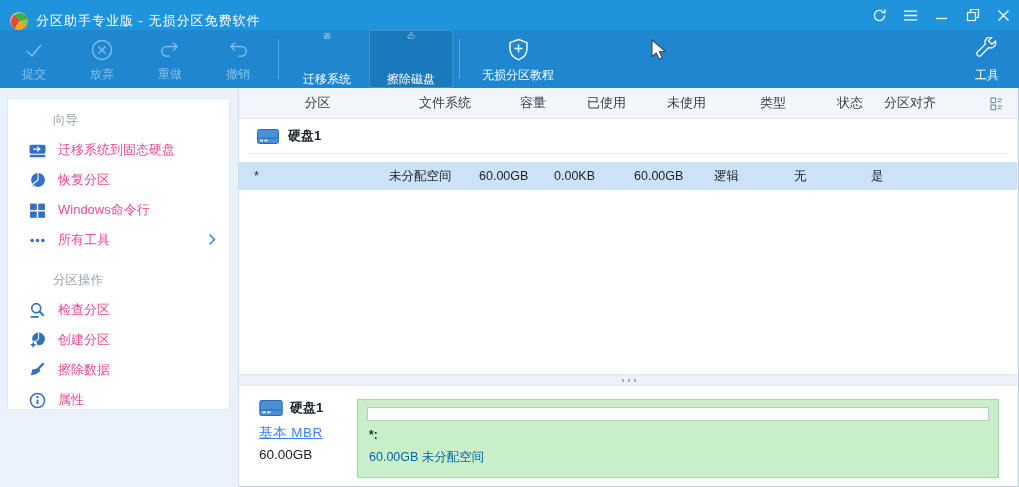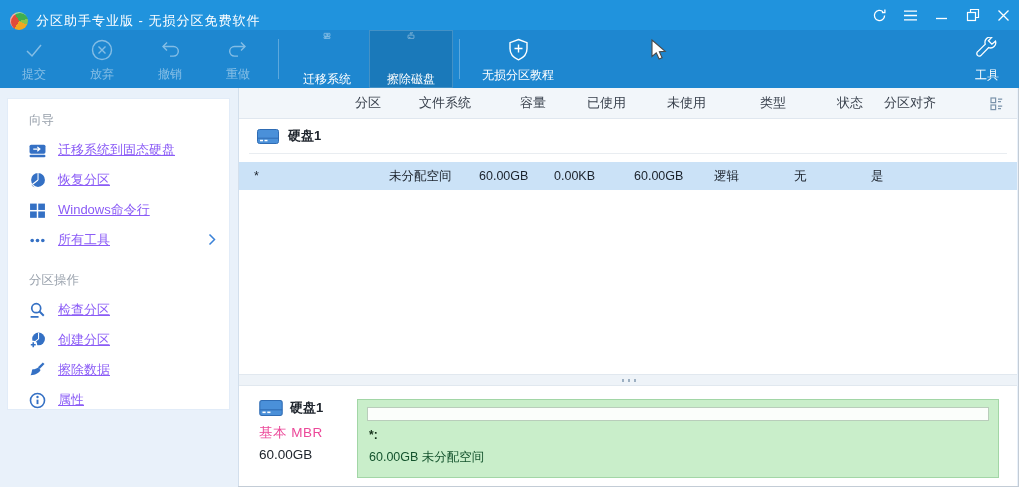--- a/index.html
+++ b/index.html
@@ -33,33 +33,33 @@
   .tbtn.active{background:rgba(0,0,0,.10);box-shadow:inset 0 0 0 1px rgba(255,255,255,.18);text-align:right;}
   .tbtn.wide{min-width:84px;gap:28px;}
   .tbtn.xwide{min-width:104px;}
   .tdivider{width:1px;background:rgba(255,255,255,.28);margin:9px 6px;}
   .toolbar-spacer{flex:1;}
   .tools-btn{min-width:60px;margin-right:2px;}
   
   .sidebar-col{position:absolute;left:0;top:88px;width:238px;bottom:0;background:#e9f1fa;}
   .sidebar-card{position:absolute;left:7px;top:10px;width:223px;height:312px;background:#ffffff;
     border:1px solid #e2ecf8;box-sizing:border-box;padding-top:4px;}
-  .side-section-title{padding:9px 0 6px 21px;font-size:12.5px;color:#99a1ac;}
+  .side-section-title{padding:9px 0 6px 21px;font-size:12.5px;color:#99a1ac;margin-left:24px;}
   .side-item{height:30px;display:flex;align-items:center;padding-left:21px;position:relative;cursor:default;}
   .side-item .sicon{width:17px;height:17px;margin-right:12px;flex:0 0 auto;}
-  .side-item .slabel{font-size:13px;color:#8b5cf6;text-decoration:underline;}
+  .side-item .slabel{font-size:13px;color:#ec4899;}
   .side-chevron{position:absolute;right:13px;top:8px;}
   
   .main{position:absolute;left:238px;top:88px;right:2px;bottom:1px;background:#fff;
     border-left:1px solid #d3dfec;display:flex;flex-direction:column;}
   .tgrid{display:grid;grid-template-columns:150px 90px 75px 80px 80px 80px 77px 73px 1fr;}
   .thead{height:30px;background:#f2f6fa;border-bottom:1px solid #e0e7ef;position:relative;
     align-items:center;color:#39414d;font-size:13px;flex:0 0 auto;}
   .thead .hcell{text-align:right;padding-right:8px;white-space:nowrap;}
-  .thead .hcell.first{text-align:right;padding-left:15px;}
+  .thead .hcell.first{text-align:center;padding-left:15px;}
   .view-toggle{position:absolute;right:12px;top:7px;}
   .tbody{flex:1 1 auto;position:relative;}
   .group-row{height:34px;display:flex;align-items:center;margin:0 10px;padding-left:8px;
     border-bottom:1px solid #e9edf1;}
   .group-row .disk-ic{margin-right:9px;}
   .group-name{font-size:13px;font-weight:bold;color:#20262e;}
   .data-row{height:28px;margin-top:8px;background:#cbe2f7;align-items:center;
     font-size:12.5px;color:#1b222b;}
   .data-row .dcell{padding-right:8px;white-space:nowrap;}
   .data-row .dcell.first{text-align:left;padding-left:15px;}
@@ -68,27 +68,27 @@
     display:flex;align-items:center;justify-content:center;cursor:row-resize;}
   .splitter-dots{width:16px;height:3px;
     background-image:radial-gradient(circle,#9db0c2 1.2px,transparent 1.3px);
     background-size:6px 3px;background-position:0 50%;background-repeat:repeat-x;}
   
   .bottom-panel{flex:0 0 100px;background:#fff;display:flex;padding:13px 18px 8px 20px;box-sizing:border-box;}
   .disk-info{width:98px;flex:0 0 auto;}
   .disk-info-head{display:flex;align-items:center;}
   .disk-info-head .disk-ic{margin-right:7px;}
   .disk-info-name{font-size:13px;font-weight:bold;color:#20262e;}
-  .disk-info-type{font-size:13.5px;color:#ec4899;margin-top:7px;letter-spacing:.5px;}
+  .disk-info-type{font-size:13.5px;color:#3b82f6;margin-top:7px;letter-spacing:.5px;text-decoration:underline;}
   .disk-info-size{font-size:13.5px;color:#20262e;margin-top:5px;}
   .unalloc-block{flex:1 1 auto;background:#c9eeca;border:1px solid #a2d6a6;box-sizing:border-box;
     height:79px;position:relative;cursor:default;}
   .cap-bar{height:12px;margin:7px 9px 0 9px;background:#fbfefb;border:1px solid #b9cdbb;}
   .blk-line1{margin:7px 0 0 11px;font-size:12px;font-weight:bold;color:#14301a;}
-  .blk-line2{margin:7px 0 0 11px;font-size:12.5px;color:#14532d;}
+  .blk-line2{margin:7px 0 0 11px;font-size:12.5px;color:#0369a1;}
   
   .cursor{position:absolute;left:651px;top:39px;z-index:50;pointer-events:none;}
 </style>
 </head>
 <body>
 
 <div class="titlebar">
   <span class="logo"></span>
   <span class="title">分区助手专业版 - 无损分区免费软件</span>
   <div class="win-controls">
@@ -131,31 +131,31 @@
   </div>
   <div class="tbtn disabled">
     <svg width="26" height="26" viewBox="0 0 26 26">
       <circle cx="13" cy="13" r="9.5" fill="none" stroke="#fff" stroke-width="1.4"></circle>
       <path d="M9.5 9.5l7 7M16.5 9.5l-7 7" stroke="#fff" stroke-width="1.4"></path>
     </svg>
     <span class="tlabel">放弃</span>
   </div>
   <div class="tbtn disabled">
     <svg width="26" height="26" viewBox="0 0 26 26">
+      <path d="M16 5.5l4 4-4 4" fill="none" stroke="#fff" stroke-width="1.4"></path>
+      <path d="M20 9.5H9.5a4.8 4.8 0 0 0 0 9.6H13" fill="none" stroke="#fff" stroke-width="1.4"></path>
+    </svg>
+    <span class="tlabel">重做</span>
+  </div>
+  <div class="tbtn disabled">
+    <svg width="26" height="26" viewBox="0 0 26 26">
       <path d="M10 5.5L6 9.5l4 4" fill="none" stroke="#fff" stroke-width="1.4"></path>
       <path d="M6 9.5h10.5a4.8 4.8 0 0 1 0 9.6H13" fill="none" stroke="#fff" stroke-width="1.4"></path>
     </svg>
     <span class="tlabel">撤销</span>
-  </div>
-  <div class="tbtn disabled">
-    <svg width="26" height="26" viewBox="0 0 26 26">
-      <path d="M16 5.5l4 4-4 4" fill="none" stroke="#fff" stroke-width="1.4"></path>
-      <path d="M20 9.5H9.5a4.8 4.8 0 0 0 0 9.6H13" fill="none" stroke="#fff" stroke-width="1.4"></path>
-    </svg>
-    <span class="tlabel">重做</span>
   </div>
   <div class="tdivider"></div>
   <div class="tbtn wide">
     <svg width="30" height="27" viewBox="0 0 30 27">
       <rect x="5" y="4.5" width="20" height="9.5" rx="1.5" fill="none" stroke="#fff" stroke-width="1.3"></rect>
       <path d="M11 9.2h8M15.7 5.9l3.3 3.3-3.3 3.3" fill="none" stroke="#fff" stroke-width="1.3"></path>
       <rect x="5" y="16.5" width="20" height="5.5" rx="1.2" fill="none" stroke="#fff" stroke-width="1.3"></rect>
       <path d="M8.5 19.2h4.5" stroke="#fff" stroke-width="1.3"></path>
     </svg>
     <span class="tlabel">迁移系统</span>

